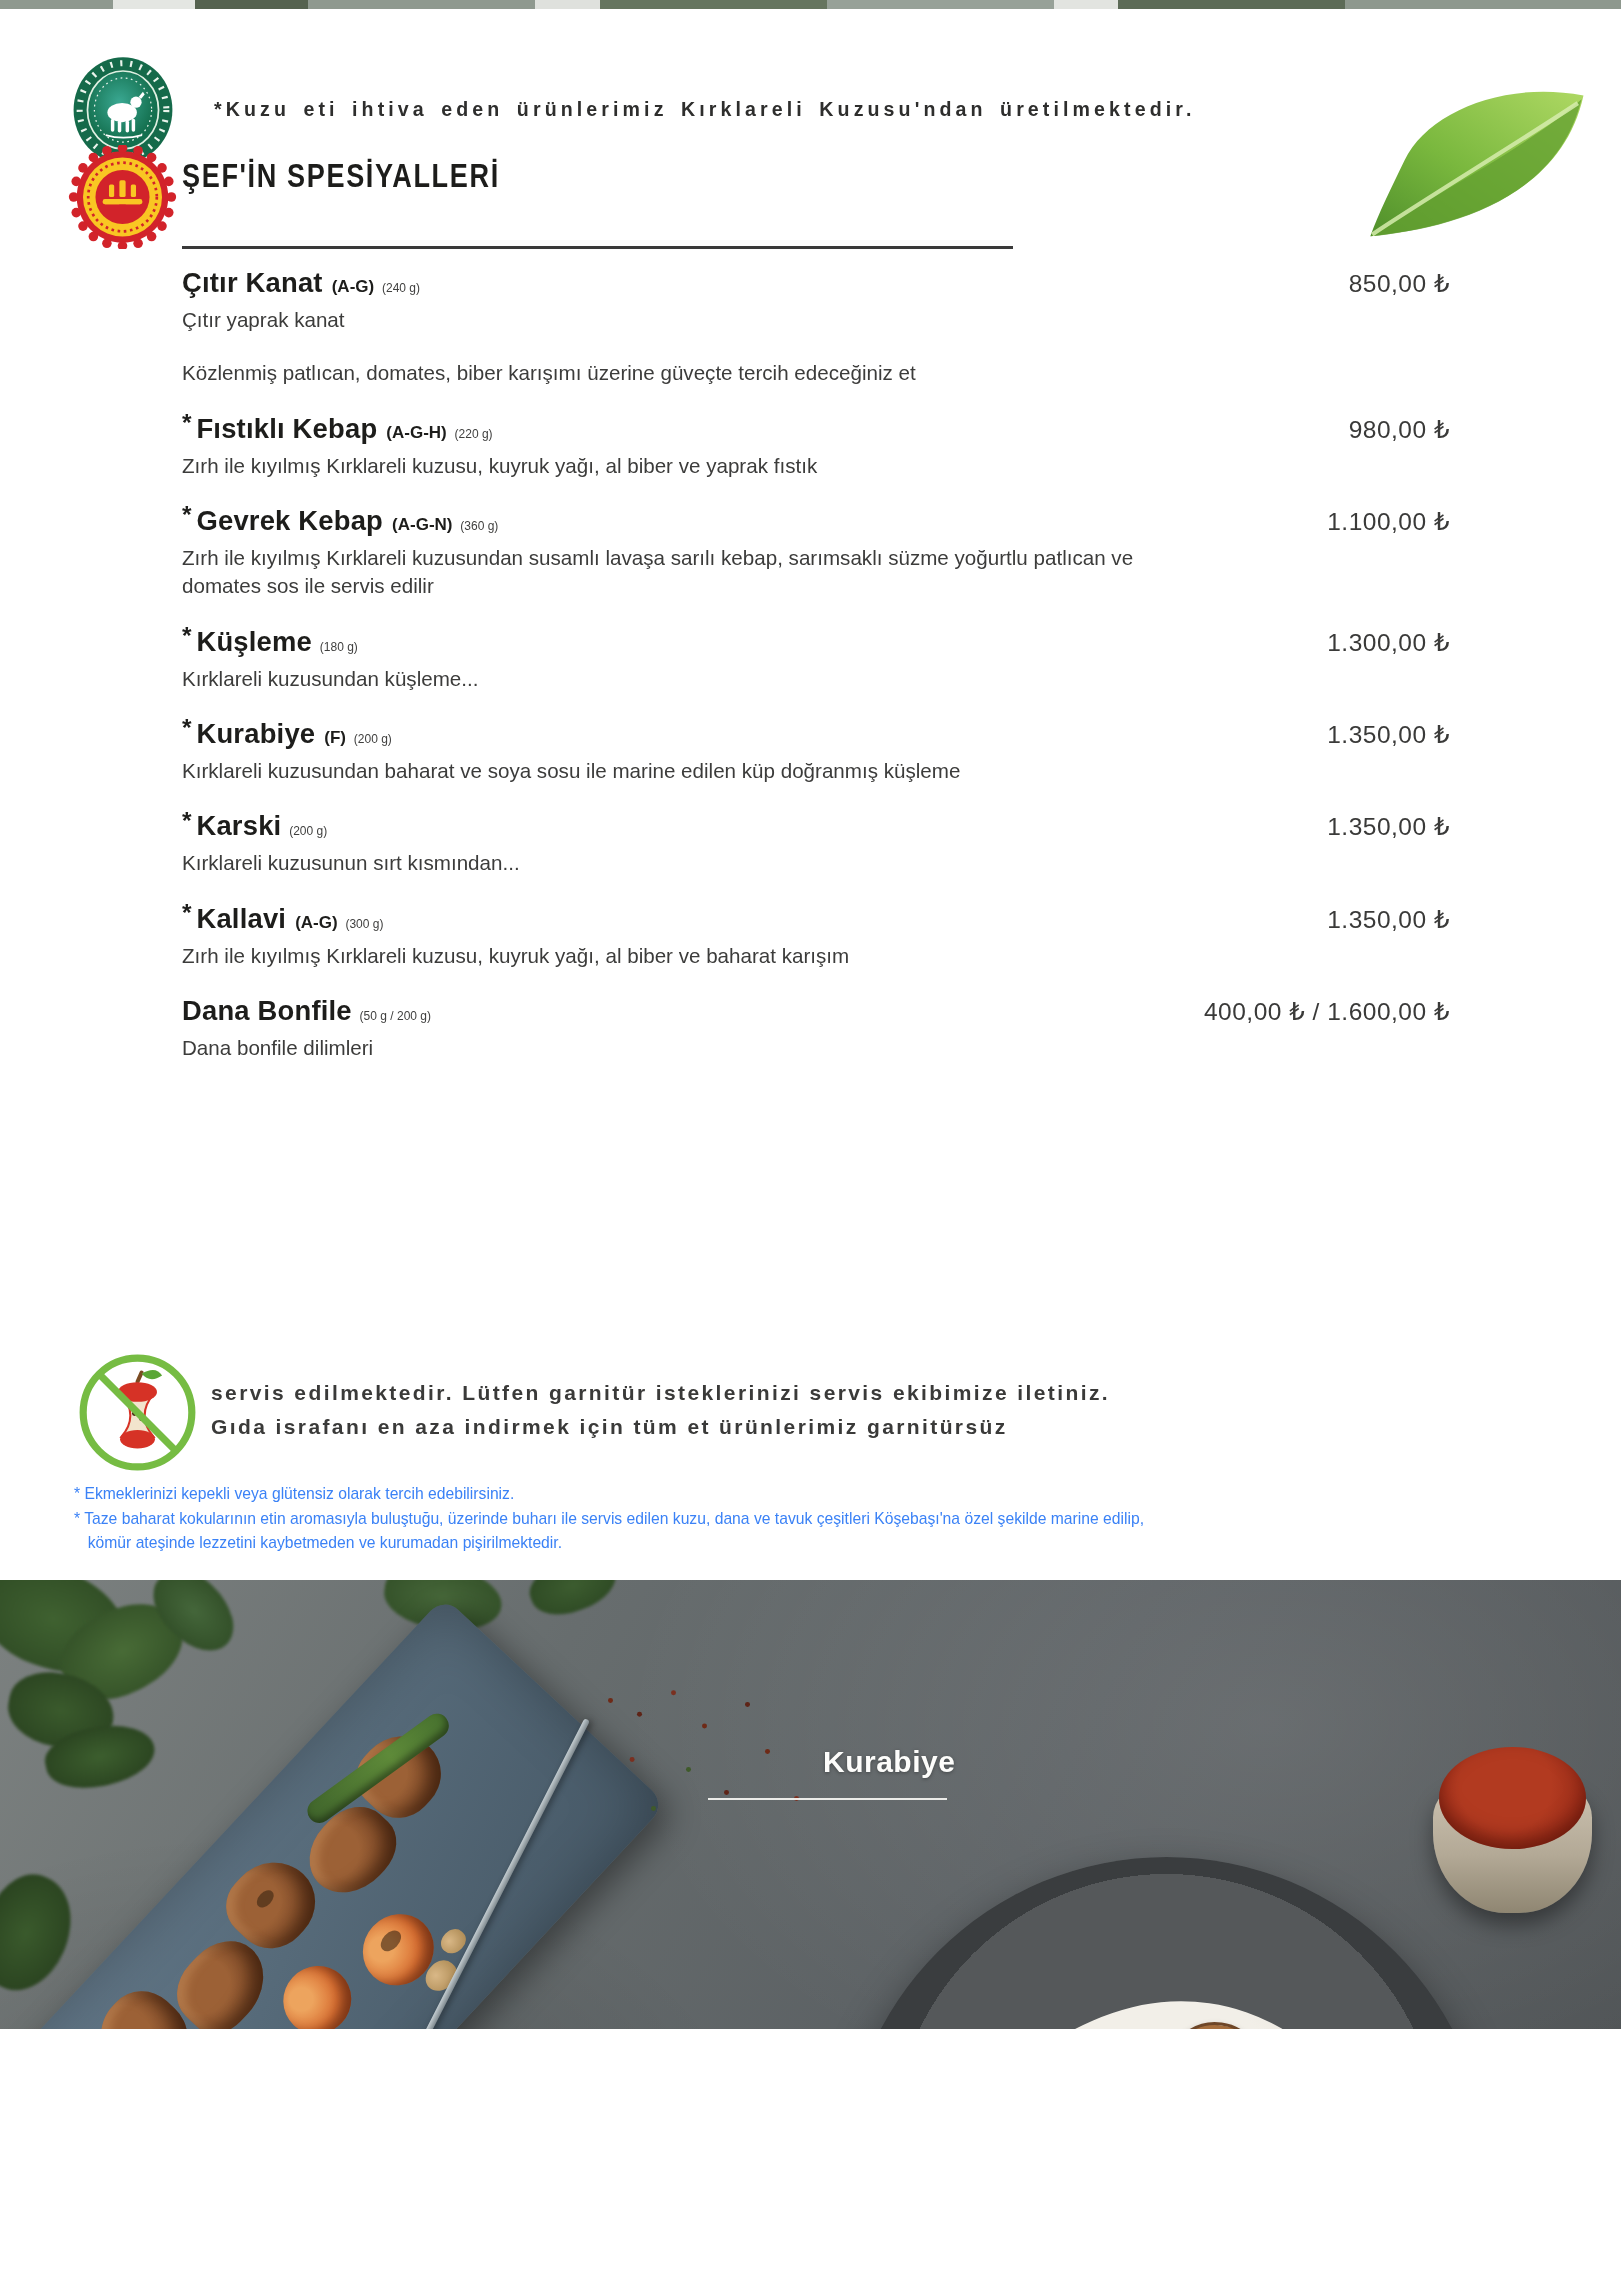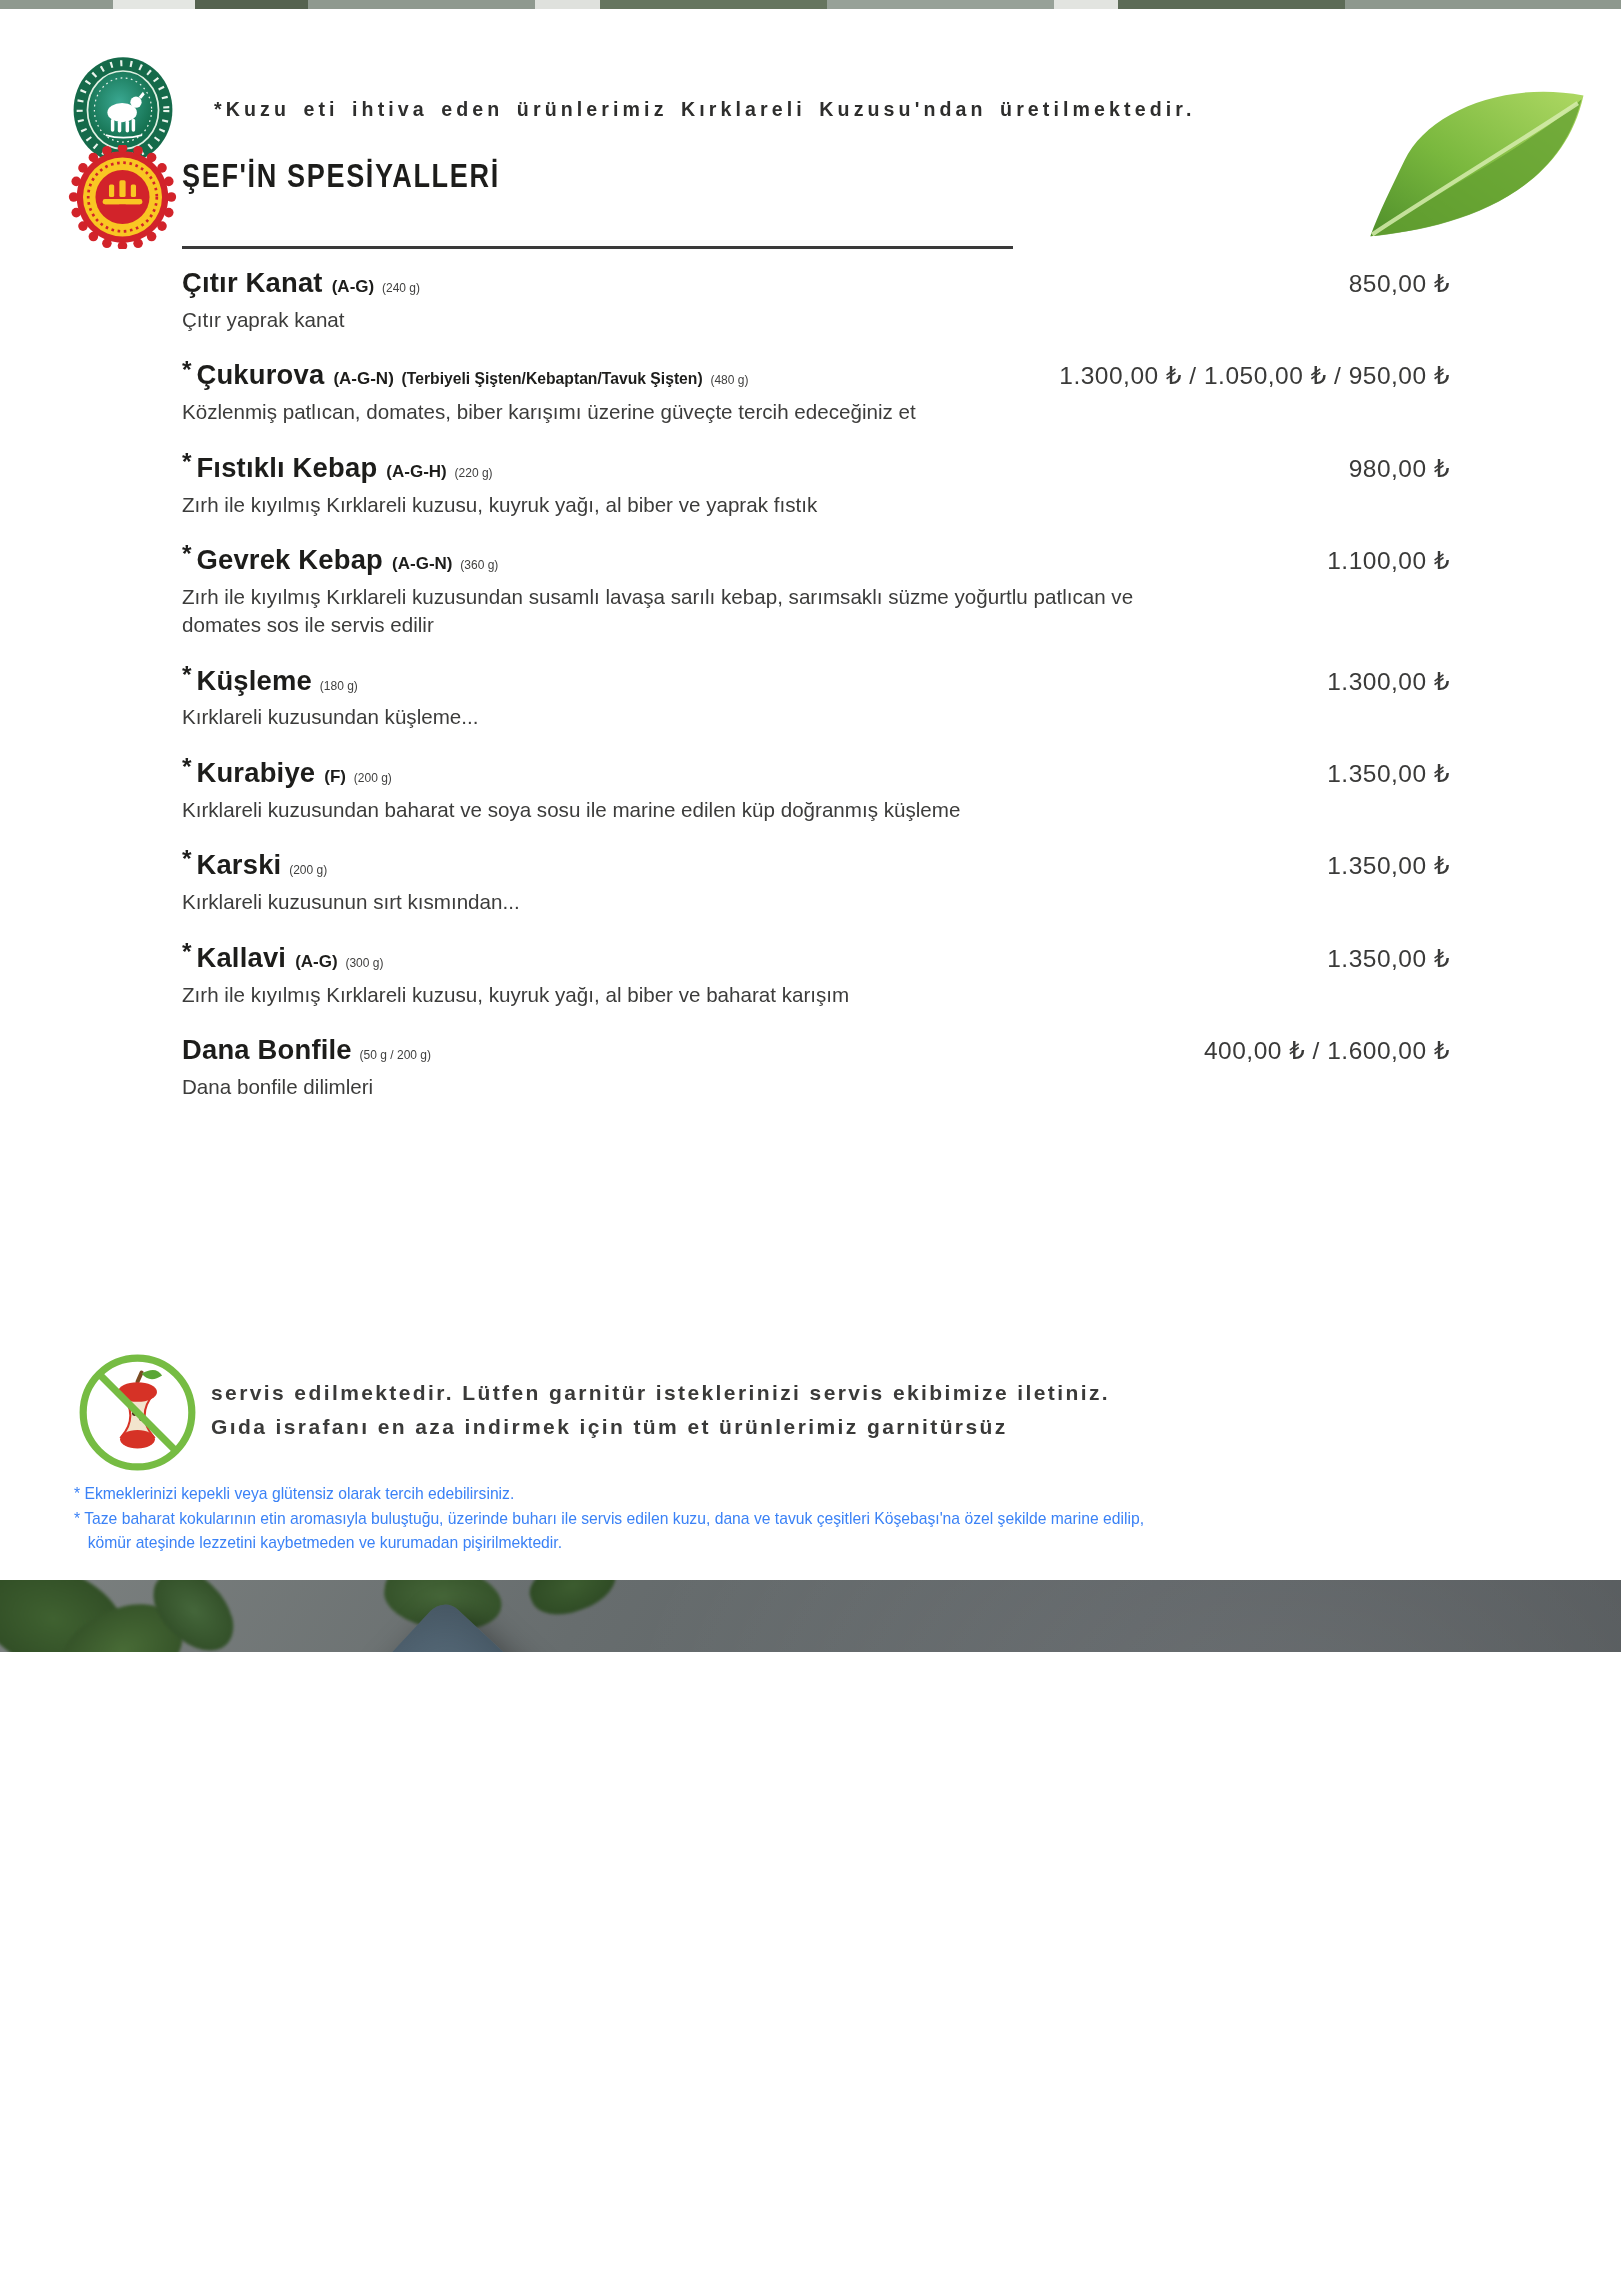--- a/index.html
+++ b/index.html
@@ -1,17 +1,17 @@
 <!DOCTYPE html>
 <html><head>
 <meta charset="utf-8">
 <style>
   html,body { margin:0; padding:0; background:#ffffff; }
   .page {
-    position:relative; width:1621px; height:1652px; background:#ffffff;
+    position:relative; width:1621px; height:2029px; background:#ffffff;
     overflow:hidden; font-family:"Liberation Sans","DejaVu Sans",sans-serif;
     color:#1d1d1b;
   }
   
   .top-strip {
     position:absolute; left:0; top:0; width:1621px; height:8.8px;
     background:linear-gradient(90deg,#8f998f 0 7%,#e4e6e2 7% 12%,#55624f 12% 19%,
       #8f998f 19% 33%,#dfe1dd 33% 37%,#66755f 37% 51%,#97a198 51% 65%,
       #e2e4e0 65% 69%,#5d6b57 69% 83%,#8e988e 83% 100%);
   }
@@ -224,26 +224,20 @@
       <div class="item-head">
         <span class="item-name-wrap">
           <span class="star"></span><span class="item-name">Çıtır Kanat</span><span class="item-allergens">(A-G)</span><span class="item-note"></span><span class="item-weight">(240 g)</span>
         </span>
         <span class="item-price">850,00 ₺</span>
       </div>
       <div class="item-desc">Çıtır yaprak kanat</div>
     </div>
 
     <div class="menu-item">
-      <div class="item-head">
-        <span class="item-name-wrap">
-          <span class="star">*</span><span class="item-name">Çukurova</span><span class="item-allergens">(A-G-N)</span><span class="item-note">(Terbiyeli Şişten/Kebaptan/Tavuk Şişten)</span><span class="item-weight">(480 g)</span>
-        </span>
-        <span class="item-price">1.300,00 ₺ / 1.050,00 ₺ / 950,00 ₺</span>
-      </div>
       <div class="item-desc">Közlenmiş patlıcan, domates, biber karışımı üzerine güveçte tercih edeceğiniz et</div>
     </div>
 
     <div class="menu-item">
       <div class="item-head">
         <span class="item-name-wrap">
           <span class="star">*</span><span class="item-name">Fıstıklı Kebap</span><span class="item-allergens">(A-G-H)</span><span class="item-note"></span><span class="item-weight">(220 g)</span>
         </span>
         <span class="item-price">980,00 ₺</span>
       </div>

